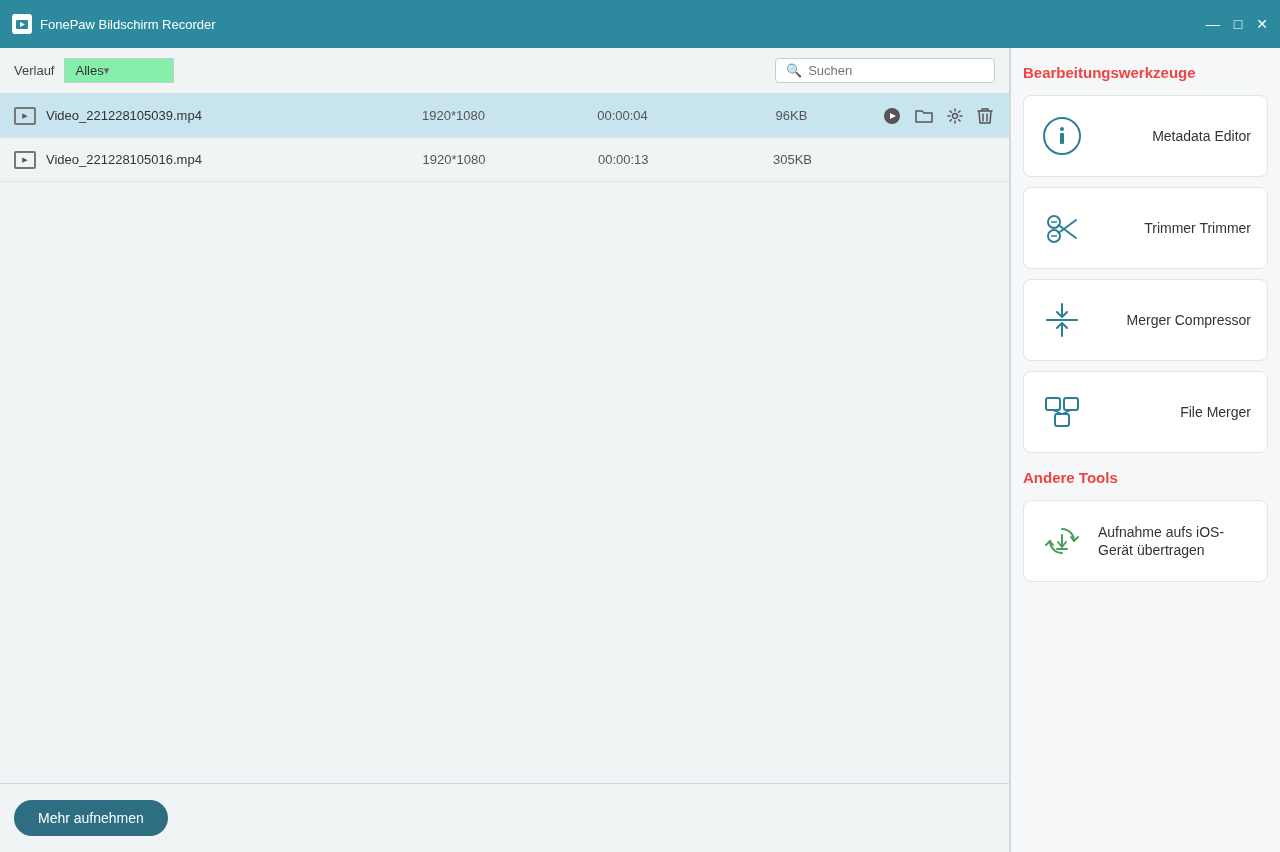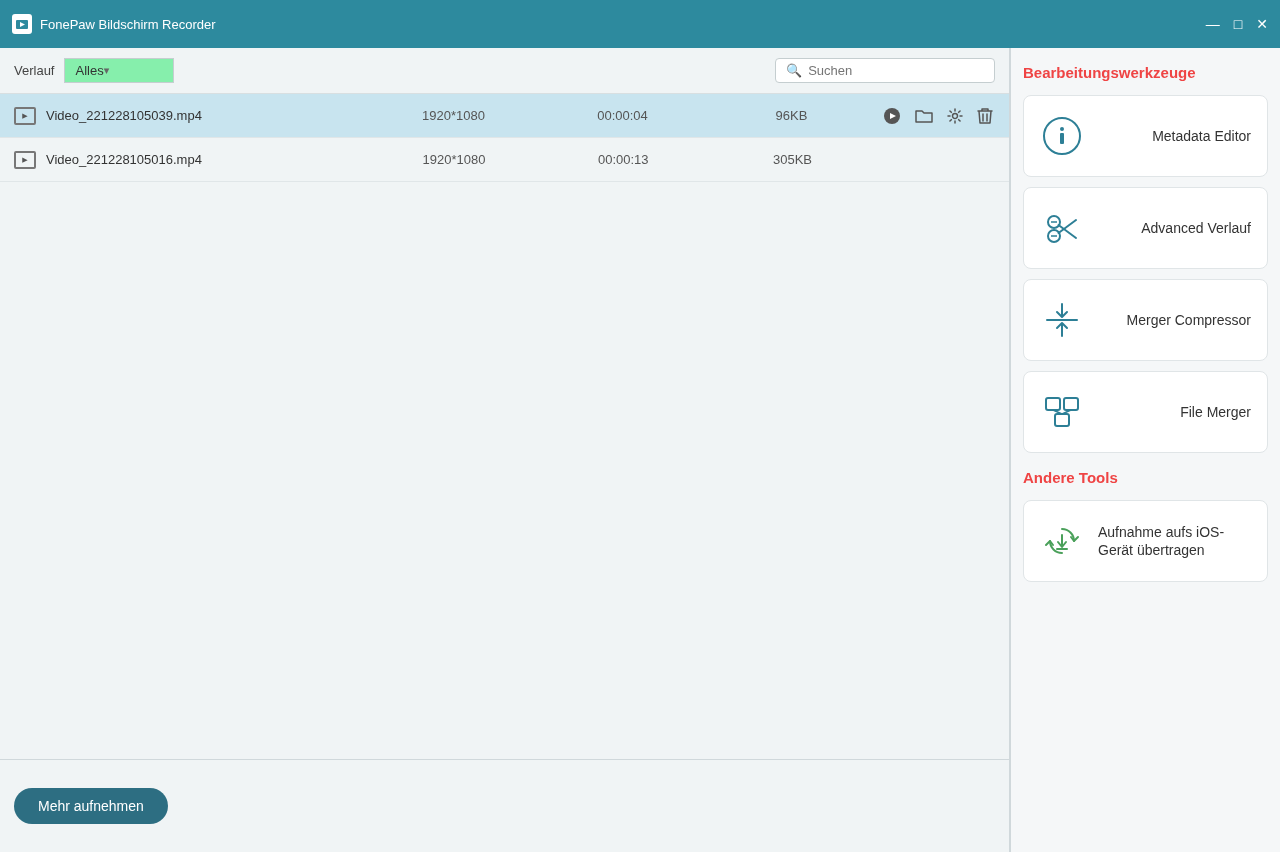--- a/index.html
+++ b/index.html
@@ -126,21 +126,21 @@
     .action-btn {
       background: none; border: none; cursor: pointer;
       font-size: 16px; color: #555;
       padding: 2px;
     }
 
     
     .bottom-bar {
       display: flex;
       align-items: center;
-      padding: 28px 14px;
+      padding: 16px 14px;
       background: #f0f4f5;
       border-top: 1px solid #d0d8db;
       gap: 0;
     }
     .btn-primary {
       background: #2d6e82;
       color: white;
       border: none;
       border-radius: 22px;
       padding: 10px 24px;
@@ -324,21 +324,21 @@
         <svg width="40" height="40" viewBox="0 0 40 40">
 
           <circle cx="12" cy="28" r="6" fill="none" stroke="#2d7f96" stroke-width="2"></circle>
           <circle cx="12" cy="14" r="6" fill="none" stroke="#2d7f96" stroke-width="2"></circle>
           <line x1="16.5" y1="25" x2="34" y2="12" stroke="#2d7f96" stroke-width="2" stroke-linecap="round"></line>
           <line x1="16.5" y1="17" x2="34" y2="30" stroke="#2d7f96" stroke-width="2" stroke-linecap="round"></line>
           <line x1="9" y1="14" x2="15" y2="14" stroke="#2d7f96" stroke-width="1.5"></line>
           <line x1="9" y1="28" x2="15" y2="28" stroke="#2d7f96" stroke-width="1.5"></line>
         </svg>
       </div>
-      <span class="tool-label">Advanced Verlauf</span>
+      <span class="tool-label">Trimmer Trimmer</span>
     </div>
 
     <div class="tool-card">
       <div class="tool-icon">
         <svg width="40" height="40" viewBox="0 0 40 40">
           <line x1="20" y1="4" x2="20" y2="16" stroke="#2d7f96" stroke-width="2" stroke-linecap="round"></line>
           <polyline points="15,12 20,17 25,12" fill="none" stroke="#2d7f96" stroke-width="2" stroke-linecap="round" stroke-linejoin="round"></polyline>
           <line x1="20" y1="36" x2="20" y2="24" stroke="#2d7f96" stroke-width="2" stroke-linecap="round"></line>
           <polyline points="15,28 20,23 25,28" fill="none" stroke="#2d7f96" stroke-width="2" stroke-linecap="round" stroke-linejoin="round"></polyline>
           <line x1="5" y1="20" x2="35" y2="20" stroke="#2d7f96" stroke-width="2" stroke-linecap="round"></line>

